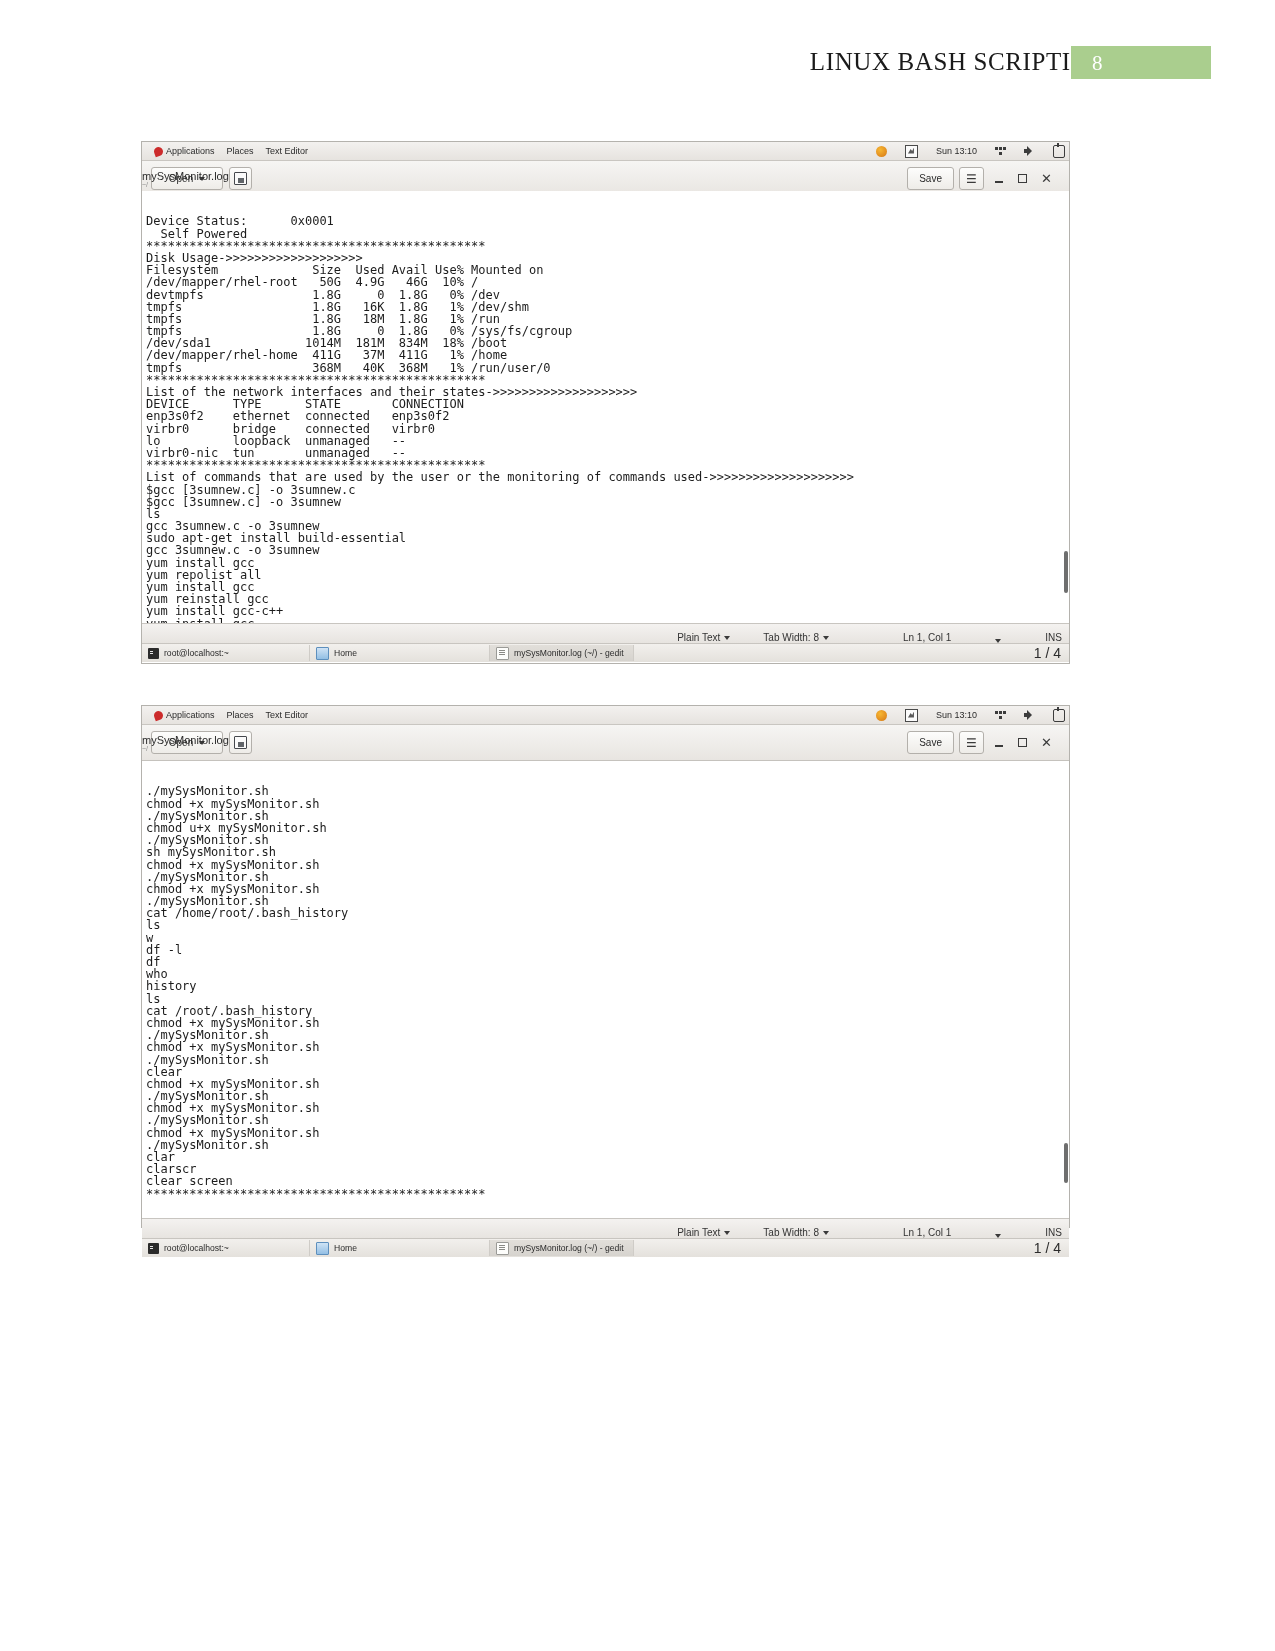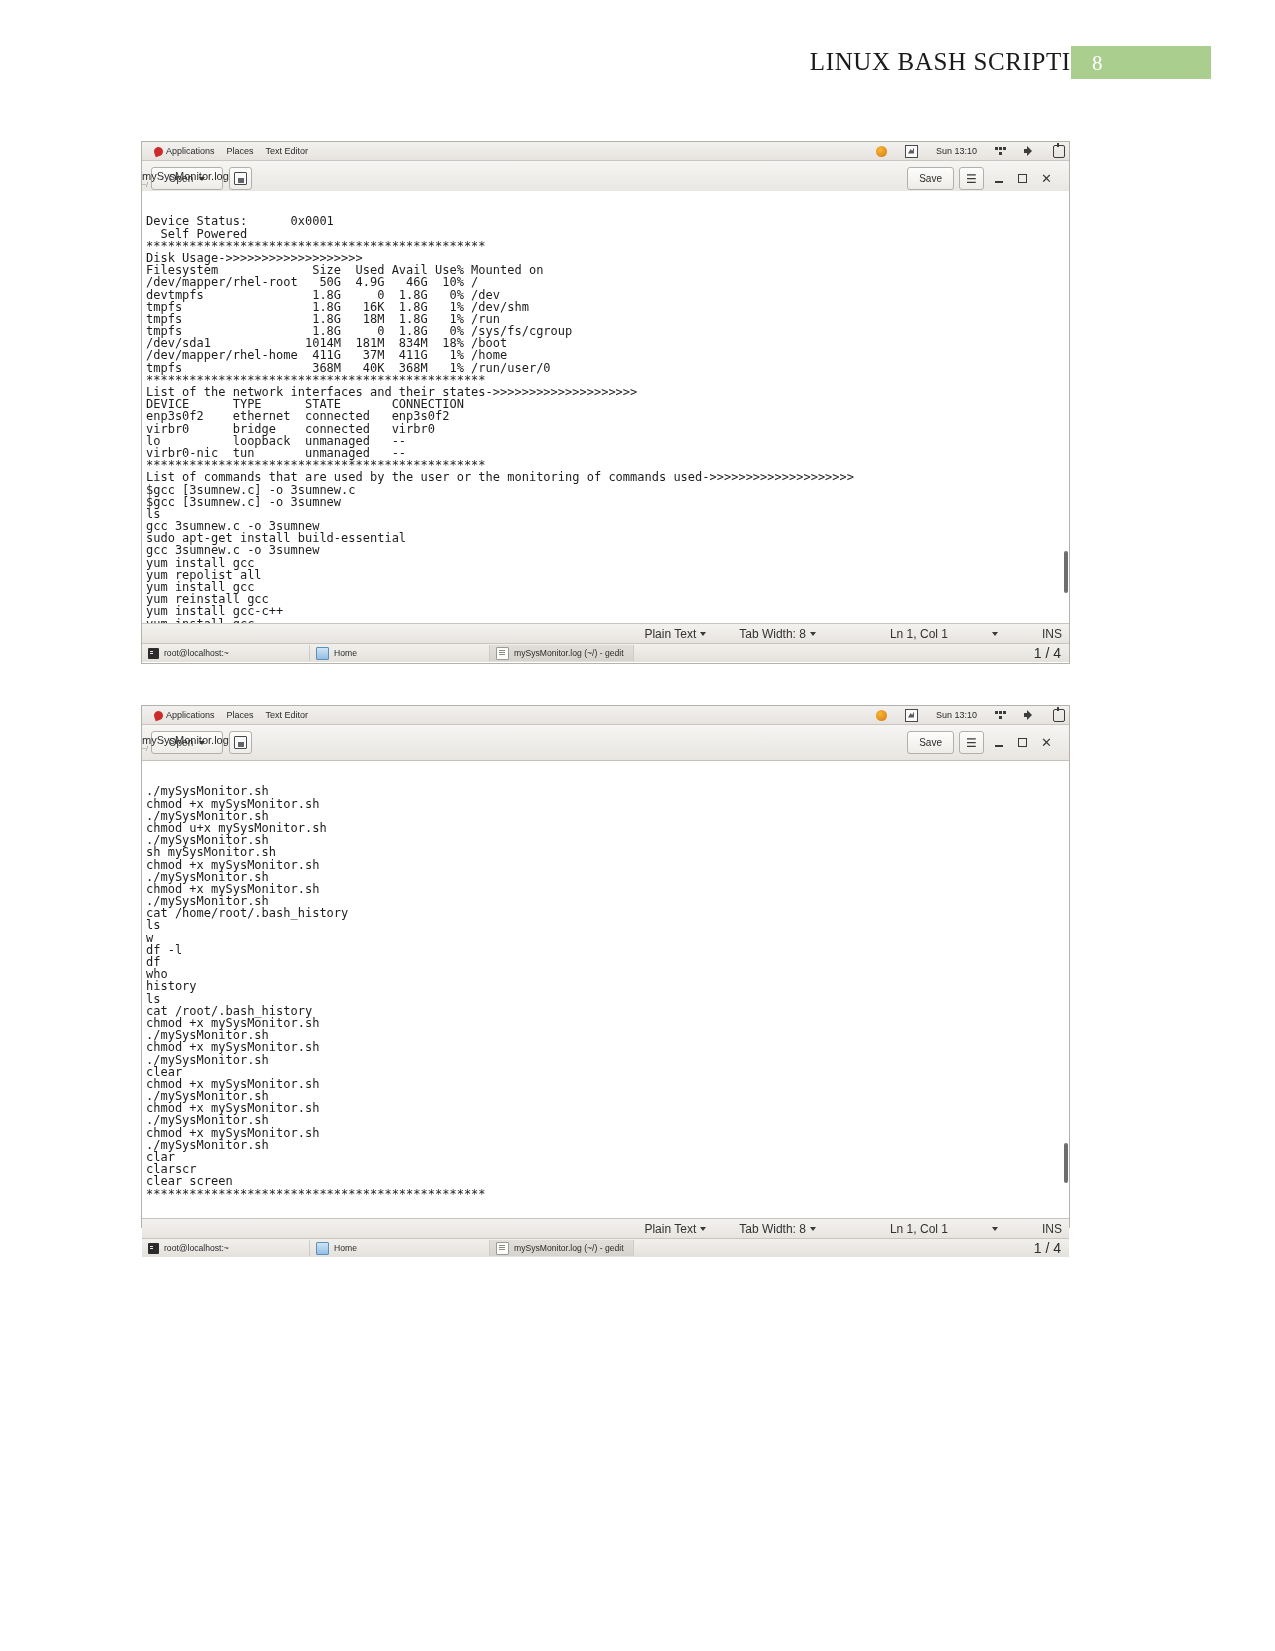--- a/index.html
+++ b/index.html
@@ -246,23 +246,23 @@
     border-radius: 2px;
   }
 
   
   .gedit-status {
     position: relative;
     height: 19px;
     background: linear-gradient(to bottom, #f4f2f0 0%, #e7e4e0 100%);
     border-top: 1px solid #c8c5c0;
     display: flex;
-    align-items: center;
+    align-items: flex-end;
     justify-content: flex-end;
-    font-size: 12px;
+    font-size: 10px;
     color: #333333;
     padding-right: 7px;
     gap: 16px;
   }
   .st-item { display: flex; align-items: center; gap: 4px; white-space: nowrap; }
   .st-gap-a { margin-right: 17px; }
   .st-gap-b { margin-right: 58px; }
   .st-gap-c { margin-right: 28px; }
 
   

